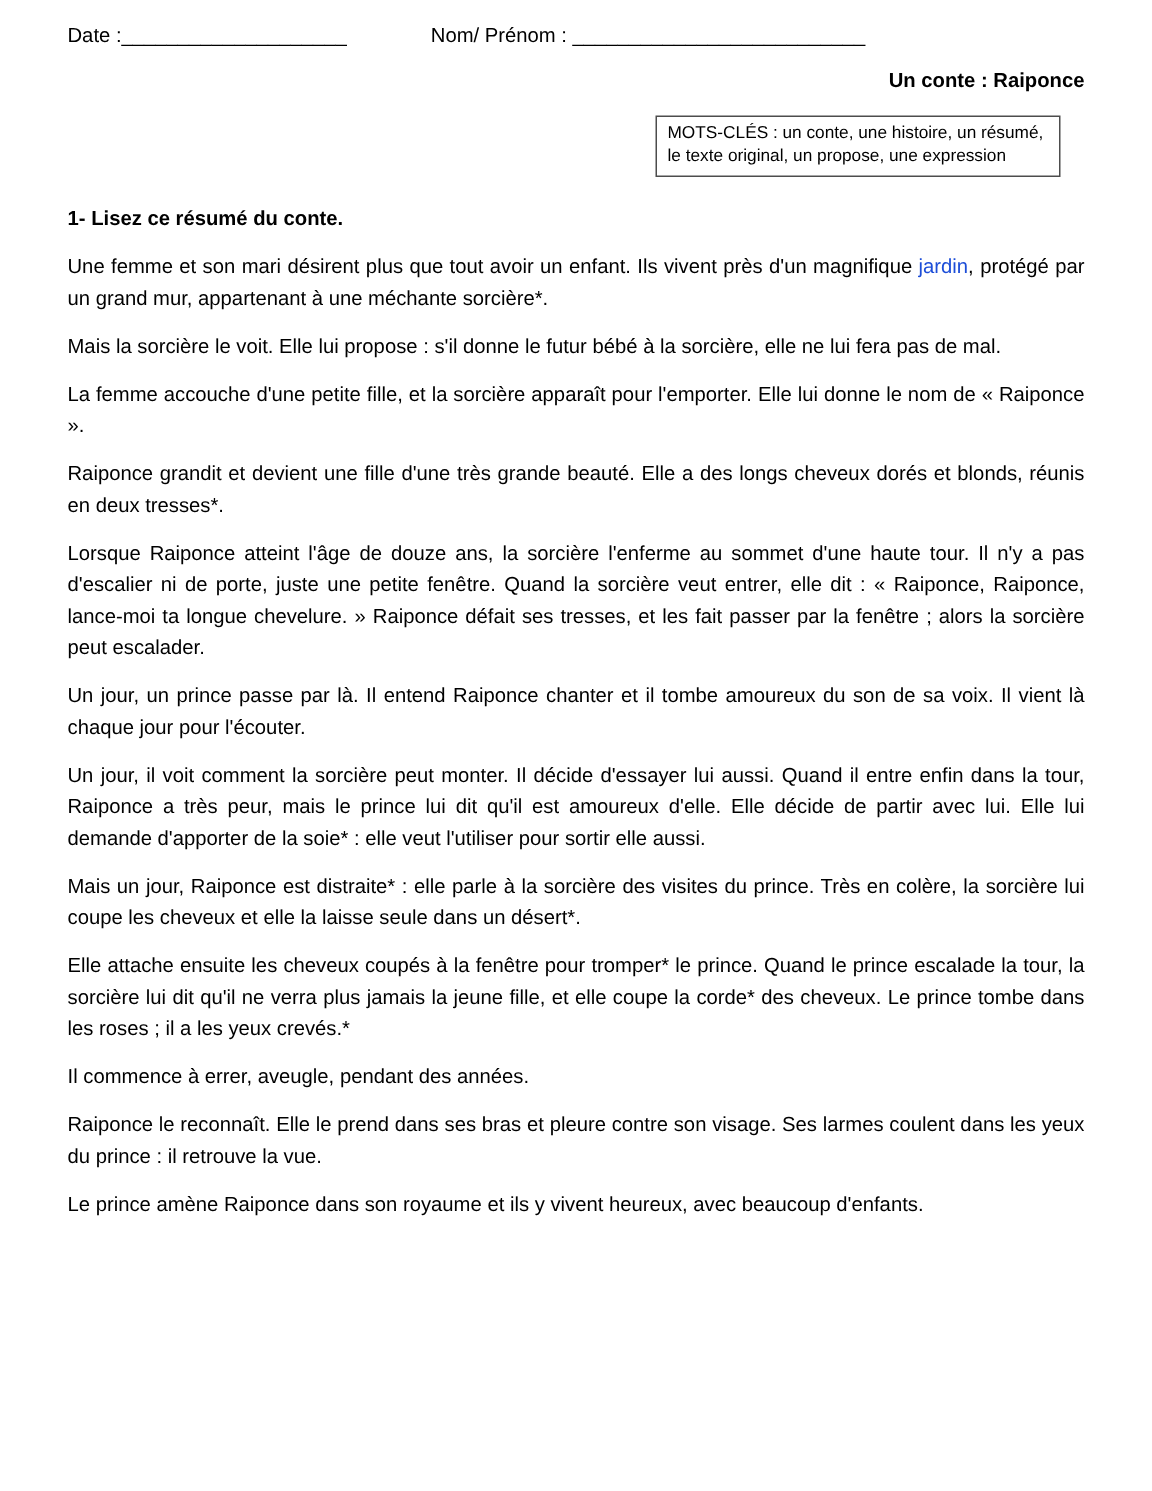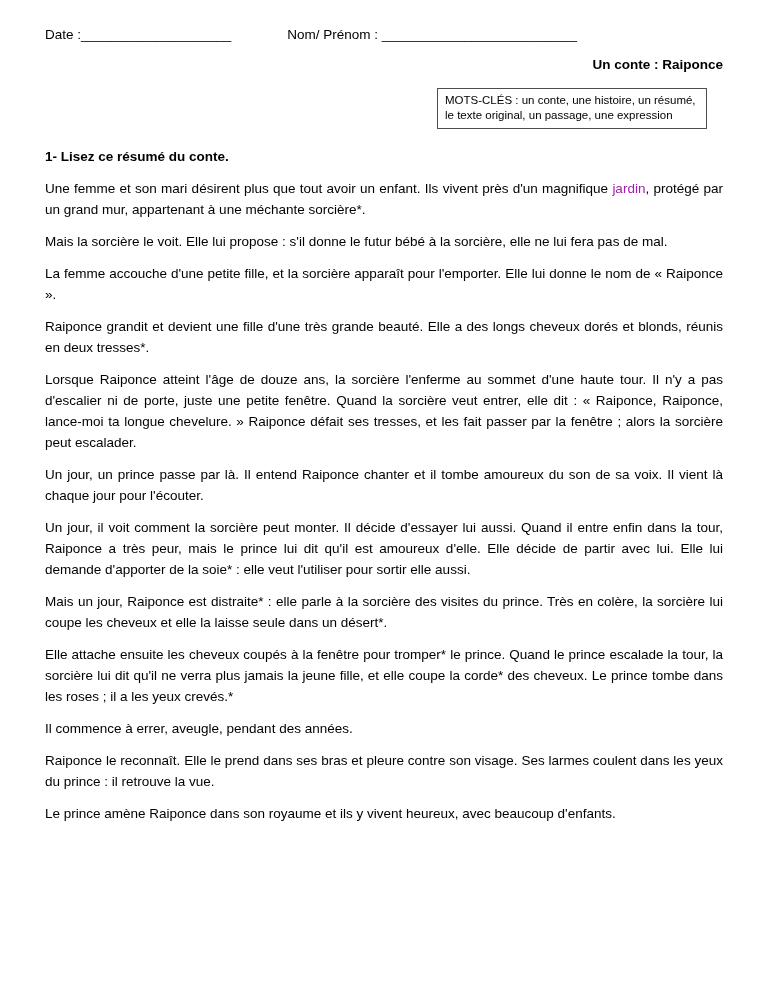--- a/index.html
+++ b/index.html
@@ -7,21 +7,21 @@
   body {
     width: 768px;
     height: 994px;
     font-family: "Liberation Sans", sans-serif;
     color: #000000;
     overflow: hidden;
   }
   .page {
     width: 768px;
     height: 765px;
-    padding: 24px 45px 0 45px;
+    padding: 13px 45px 0 45px;
   }
   .header-row {
     display: flex;
     align-items: baseline;
     font-size: 13.5px;
     line-height: 21px;
   }
   .date-field { white-space: pre; }
   .name-field { margin-left: 56px; white-space: pre; }
   .title {
@@ -46,38 +46,38 @@
     font-weight: bold;
     line-height: 21px;
   }
   .para {
     margin-top: 11px;
     font-size: 13.5px;
     line-height: 21px;
     text-align: justify;
   }
   .link {
-    color: #a21caf;
+    color: #1d4ed8;
     cursor: pointer;
   }
 </style>
 </head>
 <body>
 
 <div class="page">
 
   <div class="header-row">
     <span class="date-field">Date :____________________</span>
     <span class="name-field">Nom/ Prénom : __________________________</span>
   </div>
 
   <div class="title">Un conte : Raiponce</div>
 
   <div class="keywords-box">
-    <span>MOTS-CLÉS : un conte, une histoire, un résumé, le texte original, un passage, une expression</span>
+    <span>MOTS-CLÉS : un conte, une histoire, un résumé, le texte original, un propose, une expression</span>
   </div>
 
   <div class="instruction">1- Lisez ce résumé du conte.</div>
 
   <p class="para"><span>Une femme et son mari désirent plus que tout avoir un enfant. Ils vivent près d'un magnifique </span><a class="link">jardin</a><span>, protégé par un grand mur, appartenant à une méchante sorcière*.</span></p>
 
   <p class="para">Mais la sorcière le voit. Elle lui propose : s'il donne le futur bébé à la sorcière, elle ne lui fera pas de mal.</p>
   <p class="para">La femme accouche d'une petite fille, et la sorcière apparaît pour l'emporter. Elle lui donne le nom de « Raiponce ».</p>
   <p class="para">Raiponce grandit et devient une fille d'une très grande beauté. Elle a des longs cheveux dorés et blonds, réunis en deux tresses*.</p>
   <p class="para">Lorsque Raiponce atteint l'âge de douze ans, la sorcière l'enferme au sommet d'une haute tour. Il n'y a pas d'escalier ni de porte, juste une petite fenêtre. Quand la sorcière veut entrer, elle dit : « Raiponce, Raiponce, lance-moi ta longue chevelure. » Raiponce défait ses tresses, et les fait passer par la fenêtre ; alors la sorcière peut escalader.</p>

